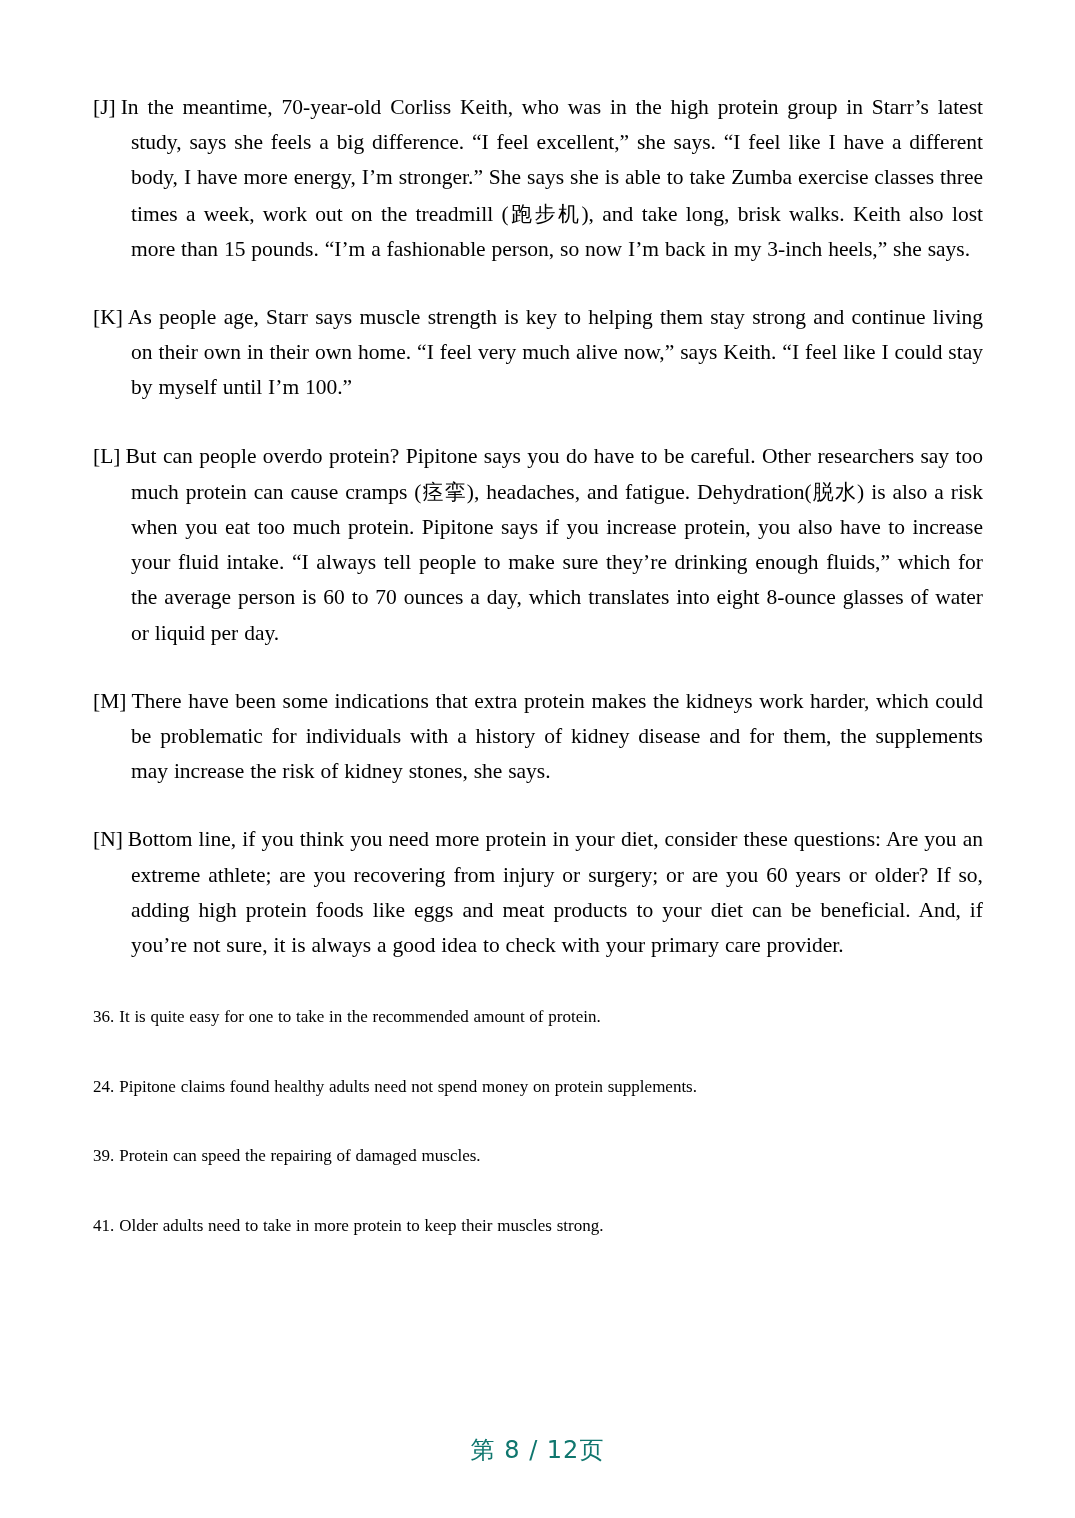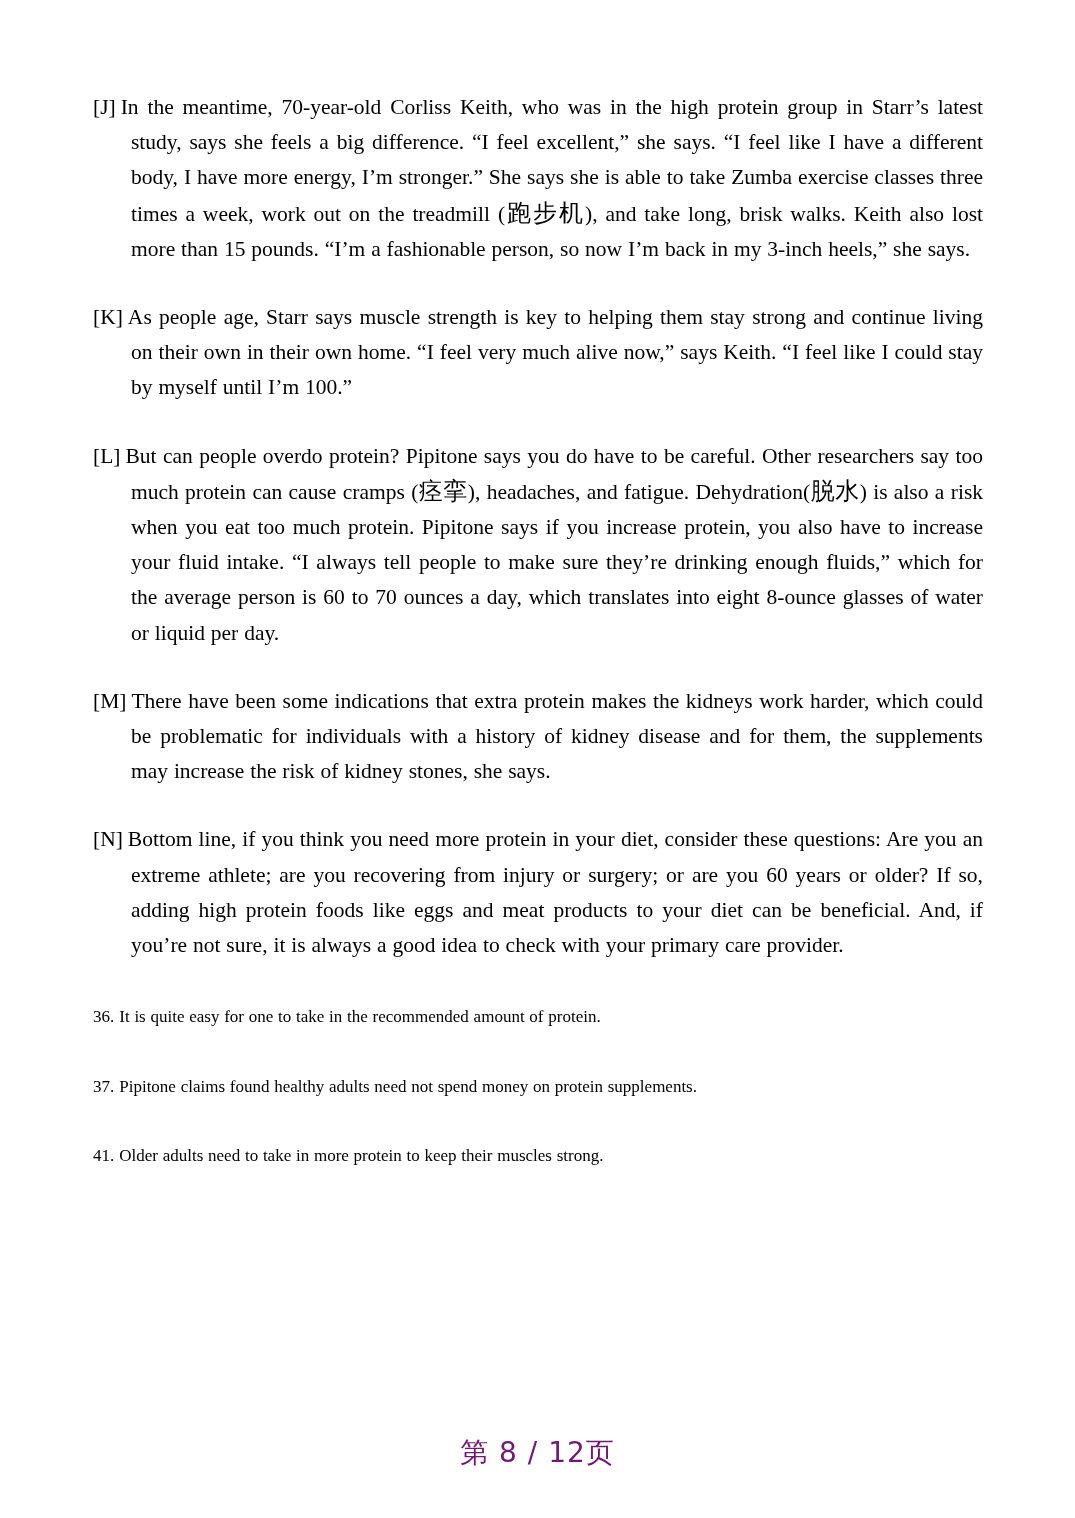--- a/index.html
+++ b/index.html
@@ -39,23 +39,23 @@
     word-spacing: 0.5px;
   }
   .para:last-child { margin-bottom: 5px; }
   .para .tag {
     letter-spacing: 0px;
   }
   .para .gap { display: inline-block; width: 5px; }
 
   .it { }
   .cn {
-    font-family: Liberation Serif, serif;
+    font-family: Liberation Sans, sans-serif;
     font-style: normal;
-    font-size: 24px;
+    font-size: 21px;
   }
 
   
   .items {
     position: absolute;
     left: 93px;
     top: 1000px;
     width: 890px;
   }
   .item {
@@ -69,43 +69,44 @@
   .item .num { margin-right: 5px; }
 
   
   .footer {
     position: absolute;
     left: 0;
     right: 0;
     top: 1434px;
     text-align: center;
     font-family: "DejaVu Sans", "Liberation Sans", sans-serif;
-    font-size: 28px;
+    font-size: 24px;
     letter-spacing: 1px;
-    color: #701a75;
+    color: #0f766e;
   }
 </style>
 </head>
 <body>
 
 <div class="page">
 
   <div class="content">
 
   <div class="para"><span class="tag">[J]</span><span class="gap"></span><span>In the meantime, 70-year-old Corliss Keith, who was in the high protein group in Starr’s latest study, says she feels a big difference. “I feel excellent,” she says. “I feel like I have a different body, I have more energy, I’m stronger.” She says she is able to take Zumba exercise classes three times a week, work out on the </span><span class="it">treadmill</span><span> (</span><span class="cn">跑步机</span><span>), and take long, brisk walks. Keith also lost more than 15 pounds. “I’m a fashionable person, so now I’m back in my 3-inch heels,” she says.</span></div>
       <div class="para"><span class="tag">[K]</span><span class="gap"></span><span>As people age, Starr says muscle strength is key to helping them stay strong and continue living on their own in their own home. “I feel very much alive now,” says Keith. “I feel like I could stay by myself until I’m 100.”</span></div>
       <div class="para"><span class="tag">[L]</span><span class="gap"></span><span>But can people overdo protein? Pipitone says you do have to be careful. Other researchers say too much protein can cause </span><span class="it">cramps</span><span> (</span><span class="cn">痉挛</span><span>), headaches, and fatigue. </span><span class="it">Dehydration</span><span>(</span><span class="cn">脱水</span><span>) is also a risk when you eat too much protein. Pipitone says if you increase protein, you also have to increase your fluid intake. “I always tell people to make sure they’re drinking enough fluids,” which for the average person is 60 to 70 ounces a day, which translates into eight 8-ounce glasses of water or liquid per day.</span></div>
       <div class="para"><span class="tag">[M]</span><span class="gap"></span><span>There have been some indications that extra protein makes the kidneys work harder, which could be problematic for individuals with a history of kidney disease and for them, the supplements may increase the risk of kidney stones, she says.</span></div>
       <div class="para"><span class="tag">[N]</span><span class="gap"></span><span>Bottom line, if you think you need more protein in your diet, consider these questions: Are you an extreme athlete; are you recovering from injury or surgery; or are you 60 years or older? If so, adding high protein foods like eggs and meat products to your diet can be beneficial. And, if you’re not sure, it is always a good idea to check with your primary care provider.</span></div>
     </div>
 
   <div class="items">
 
   <div class="item"><span class="num">36.</span><span>It is quite easy for one to take in the recommended amount of protein.</span></div>
-      <div class="item"><span class="num">37.</span><span>Pipitone claims found healthy adults need not spend money on protein supplements.</span></div>
+      <div class="item"><span class="num">24.</span><span>Pipitone claims found healthy adults need not spend money on protein supplements.</span></div>
+      <div class="item"><span class="num">39.</span><span>Protein can speed the repairing of damaged muscles.</span></div>
       <div class="item"><span class="num">41.</span><span>Older adults need to take in more protein to keep their muscles strong.</span></div>
     </div>
 
   <div class="footer">
     <span>第 8 / 12页</span>
   </div>
 
 </div>
 
 </body></html>

